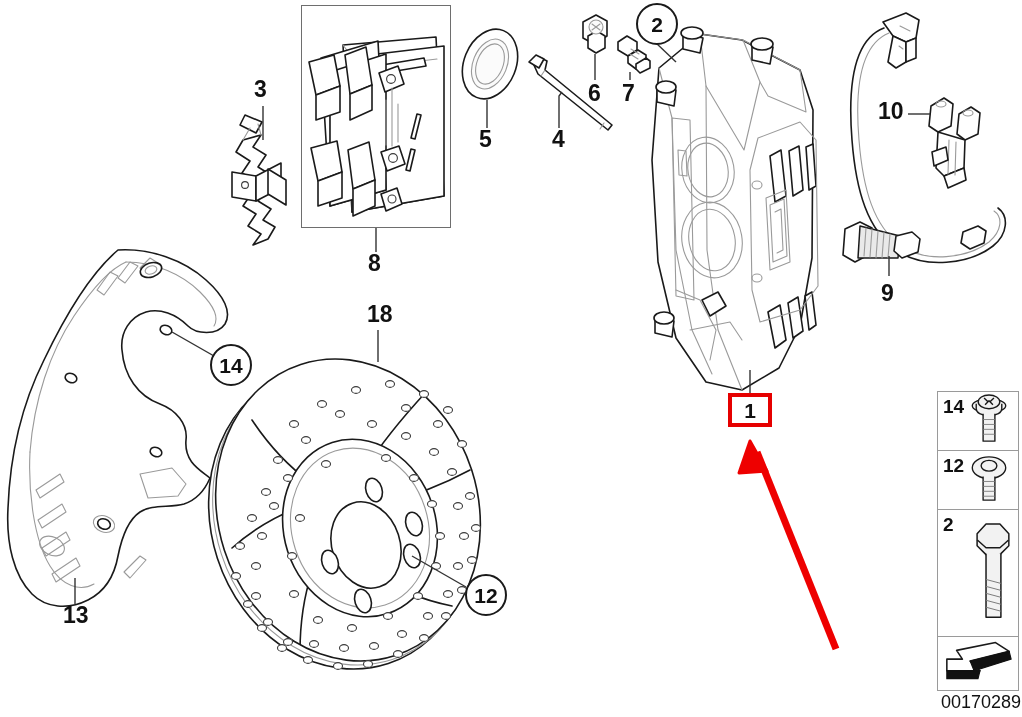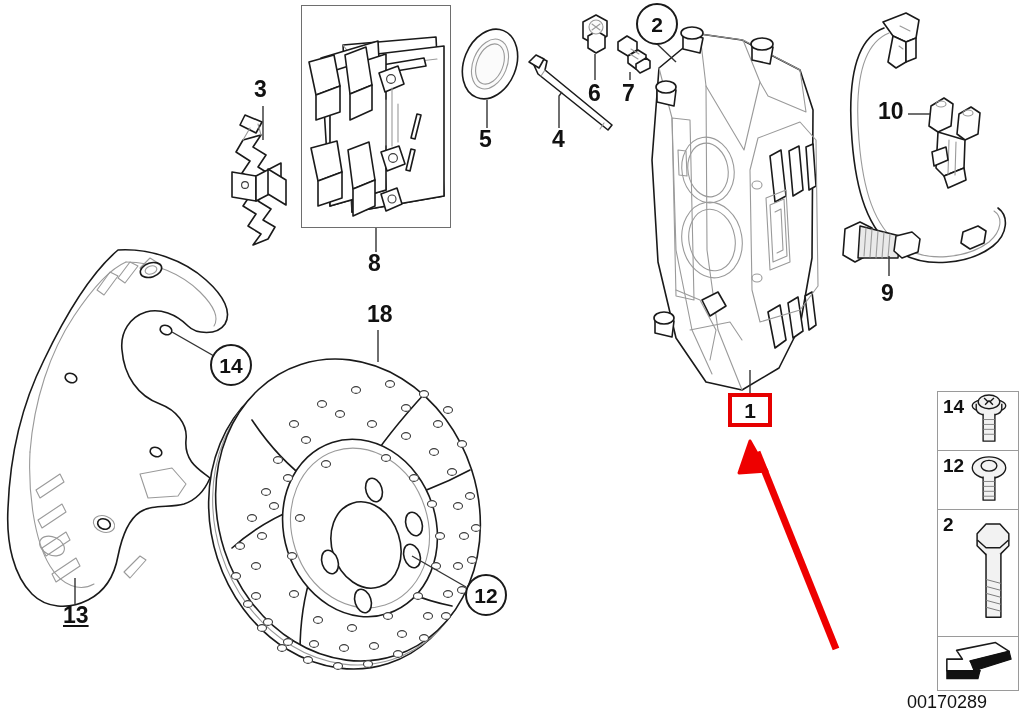--- a/index.html
+++ b/index.html
@@ -86,21 +86,21 @@
   .sb-art {
     position: absolute;
     right: 2px;
     top: 0;
     bottom: 0;
     width: 54px;
   }
   .sb-art svg { width: 100%; height: 100%; display: block; }
   .partnum {
     position: absolute;
-    left: 906px;
+    left: 940px;
     top: 692px;
     width: 82px;
     text-align: center;
     font-size: 18px;
     font-weight: normal;
     letter-spacing: 0px;
     color: #111111;
     font-family: "Liberation Sans", sans-serif;
   }
   .pad-box {
@@ -449,21 +449,21 @@
   <div class="lbl lbl-plain" style="left:479px; top:128px;">5</div>
   <div class="lbl lbl-plain" style="left:552px; top:128px;">4</div>
   <div class="lbl lbl-plain" style="left:588px; top:82px;">6</div>
   <div class="lbl lbl-plain" style="left:622px; top:82px;">7</div>
   <div class="lbl lbl-circ" style="left:636px; top:3px;">2</div>
   <div class="lbl lbl-plain" style="left:878px; top:100px;">10</div>
   <div class="lbl lbl-plain" style="left:881px; top:282px;">9</div>
   <div class="lbl lbl-boxed" style="left:728px; top:393px;">1</div>
   <div class="lbl lbl-plain" style="left:367px; top:303px;">18</div>
   <div class="lbl lbl-circ" style="left:465px; top:574px;">12</div>
-  <div class="lbl lbl-plain" style="left:63px;  top:604px;text-decoration:underline;">13</div>
+  <div class="lbl lbl-plain" style="left:63px;  top:604px;">13</div>
   <div class="lbl lbl-circ" style="left:210px; top:344px;">14</div>
 
   <div class="sidebar">
 
     <div class="sb-cell" style="height:59px;">
       <span class="sb-num">14</span>
       <span class="sb-art">
         <svg viewBox="0 0 54 59">
           <g fill="#f2f2f2" stroke="#1a1a1a" stroke-width="1.4" stroke-linejoin="round">
             <ellipse cx="27" cy="14" rx="17" ry="7"></ellipse>

